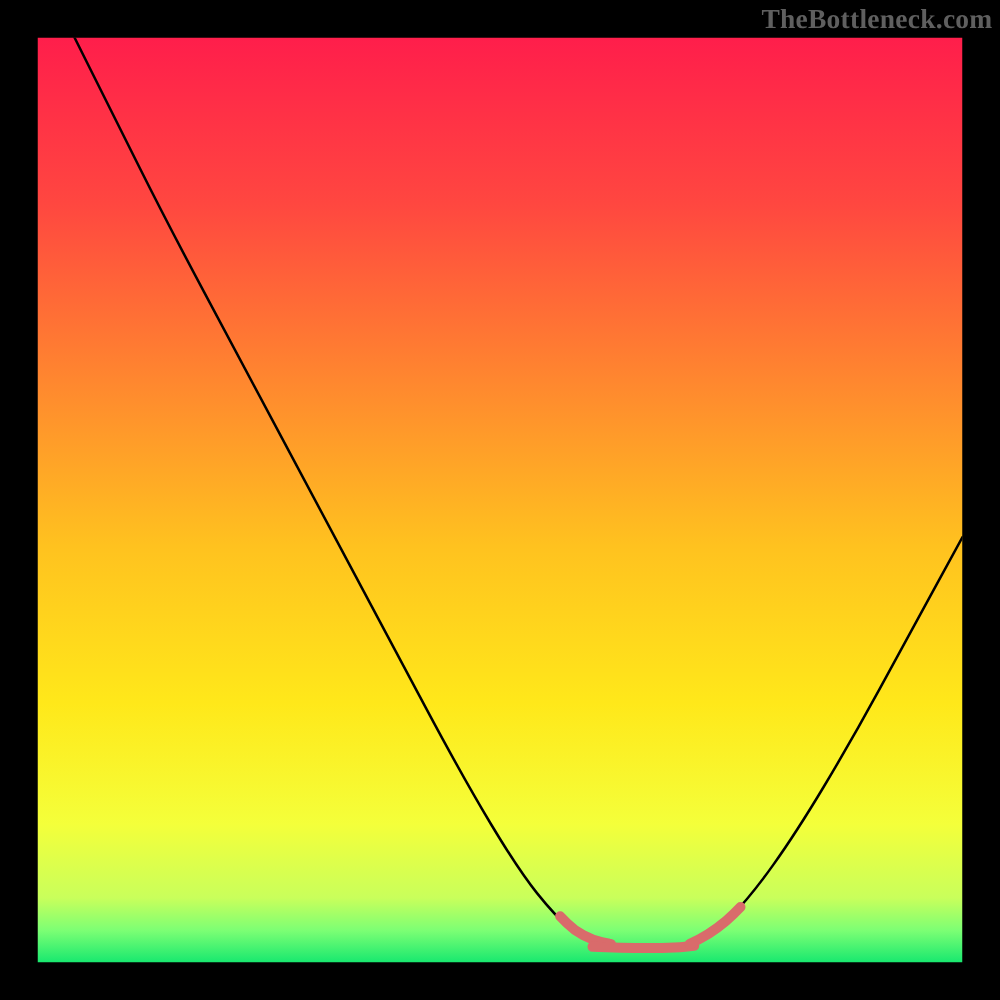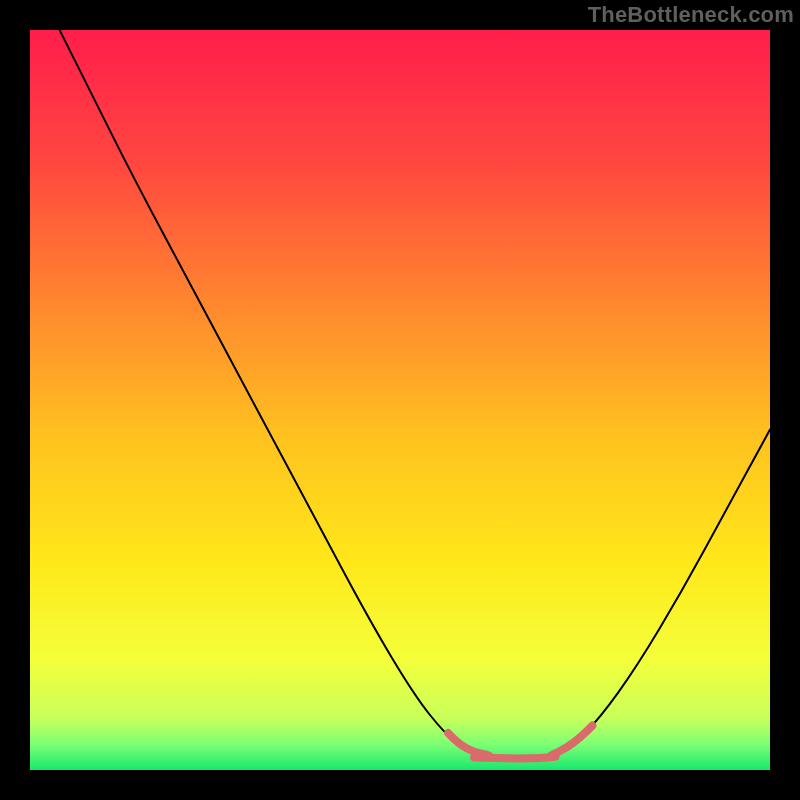--- a/index.html
+++ b/index.html
@@ -7,21 +7,21 @@
   .stage {
     position: relative;
     width: 800px;
     height: 800px;
     background: #000;
   }
   .watermark {
     position: absolute;
     top: 2px;
     right: 6px;
-    font-family: Liberation Sans, sans-serif;
+    font-family: Liberation Serif, serif;
     font-size: 22px;
     font-weight: 600;
     color: #5f5f5f;
     letter-spacing: 0.2px;
   }
   .plot {
     position: absolute;
     left: 30px;
     top: 30px;
     width: 740px;

